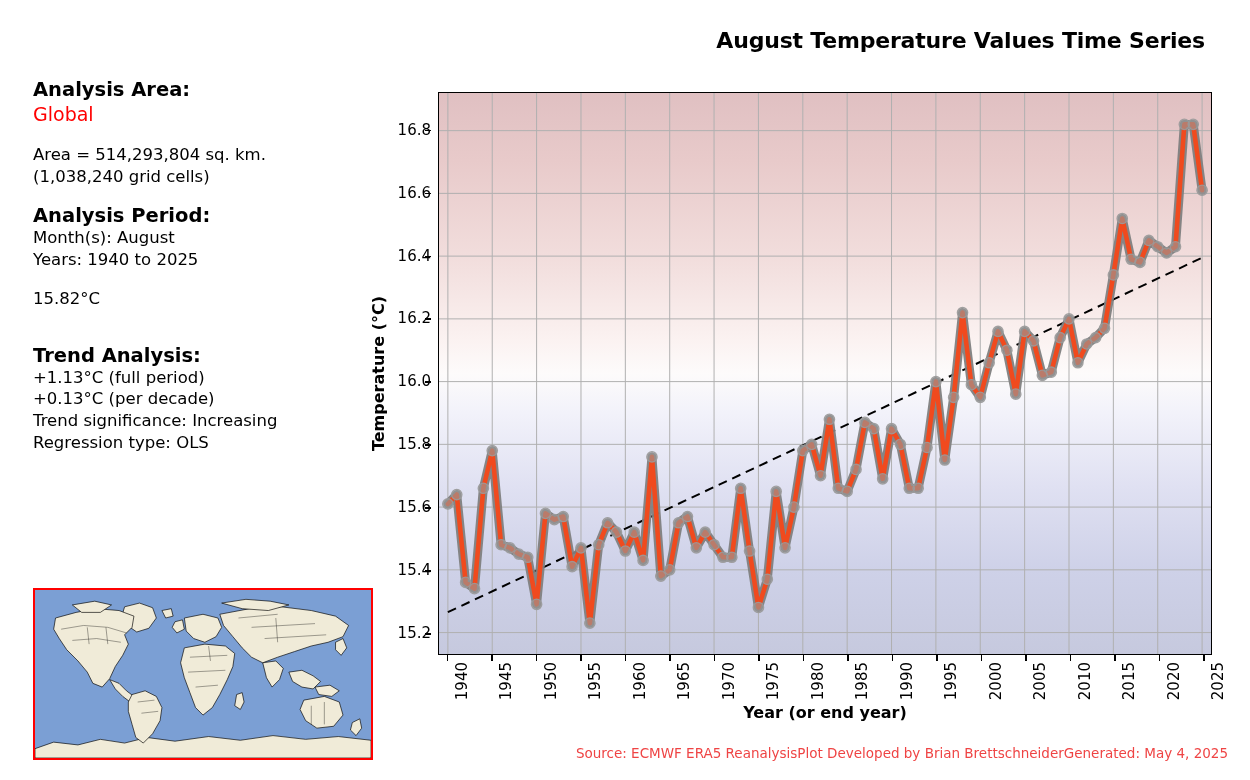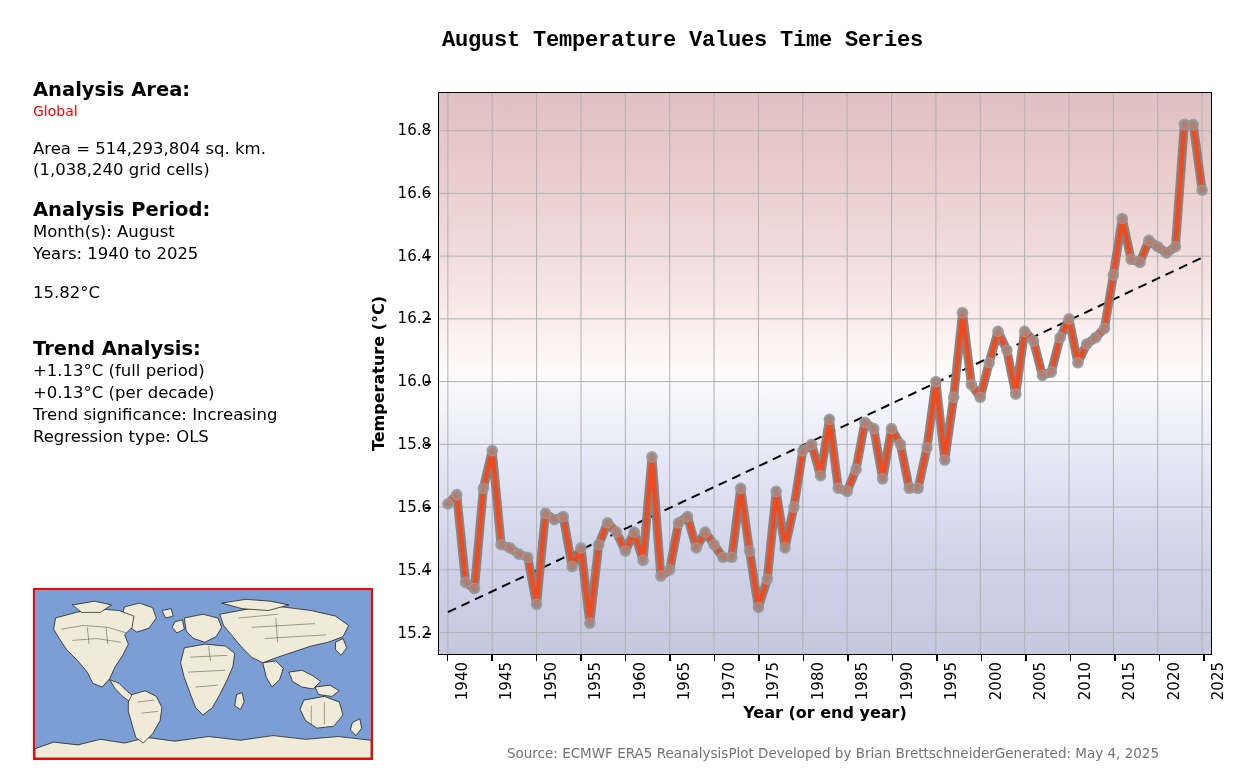--- a/index.html
+++ b/index.html
@@ -11,47 +11,46 @@
     width: 1250px;
     height: 780px;
     position: relative;
     font-family: "DejaVu Sans", "Liberation Sans", sans-serif;
     overflow: hidden;
   }
 
   
   #chart-title {
     position: absolute;
-    left: 442px;
+    left: 430px;
     top: 28px;
     width: 775px;
-    text-align: left;
+    text-align: right;
     font-size: 22px;
     font-weight: bold;
     color: #000;
     letter-spacing: -0.2px;
-    font-family: Liberation Mono, monospace;
   }
 
   
   #sidebar {
     position: absolute;
     left: 33px;
     top: 78px;
     width: 350px;
   }
   .sb-head {
     font-size: 19.5px;
     font-weight: bold;
     color: #000;
     line-height: 1.18;
     margin: 0;
   }
   .sb-sub-red {
-    font-size: 14px;
+    font-size: 19px;
     color: #ff0000;
     line-height: 1.25;
     margin: 2px 0 0 0;
   }
   .sb-line {
     font-size: 16.5px;
     color: #000;
     line-height: 1.32;
     margin: 0;
   }
@@ -176,23 +175,23 @@
     color: #000;
   }
 
   
   #footer {
     position: absolute;
     left: 438px;
     top: 745px;
     width: 790px;
     display: flex;
-    justify-content: center;
+    justify-content: flex-end;
     font-size: 13.5px;
-    color: #737373;
+    color: #ef4444;
   }
   #footer span { white-space: nowrap; }
 </style>
 </head>
 <body>
 
 <div id="chart-title">August Temperature Values Time Series</div>
 
 <div id="sidebar">
   <p class="sb-head">Analysis Area:</p>

